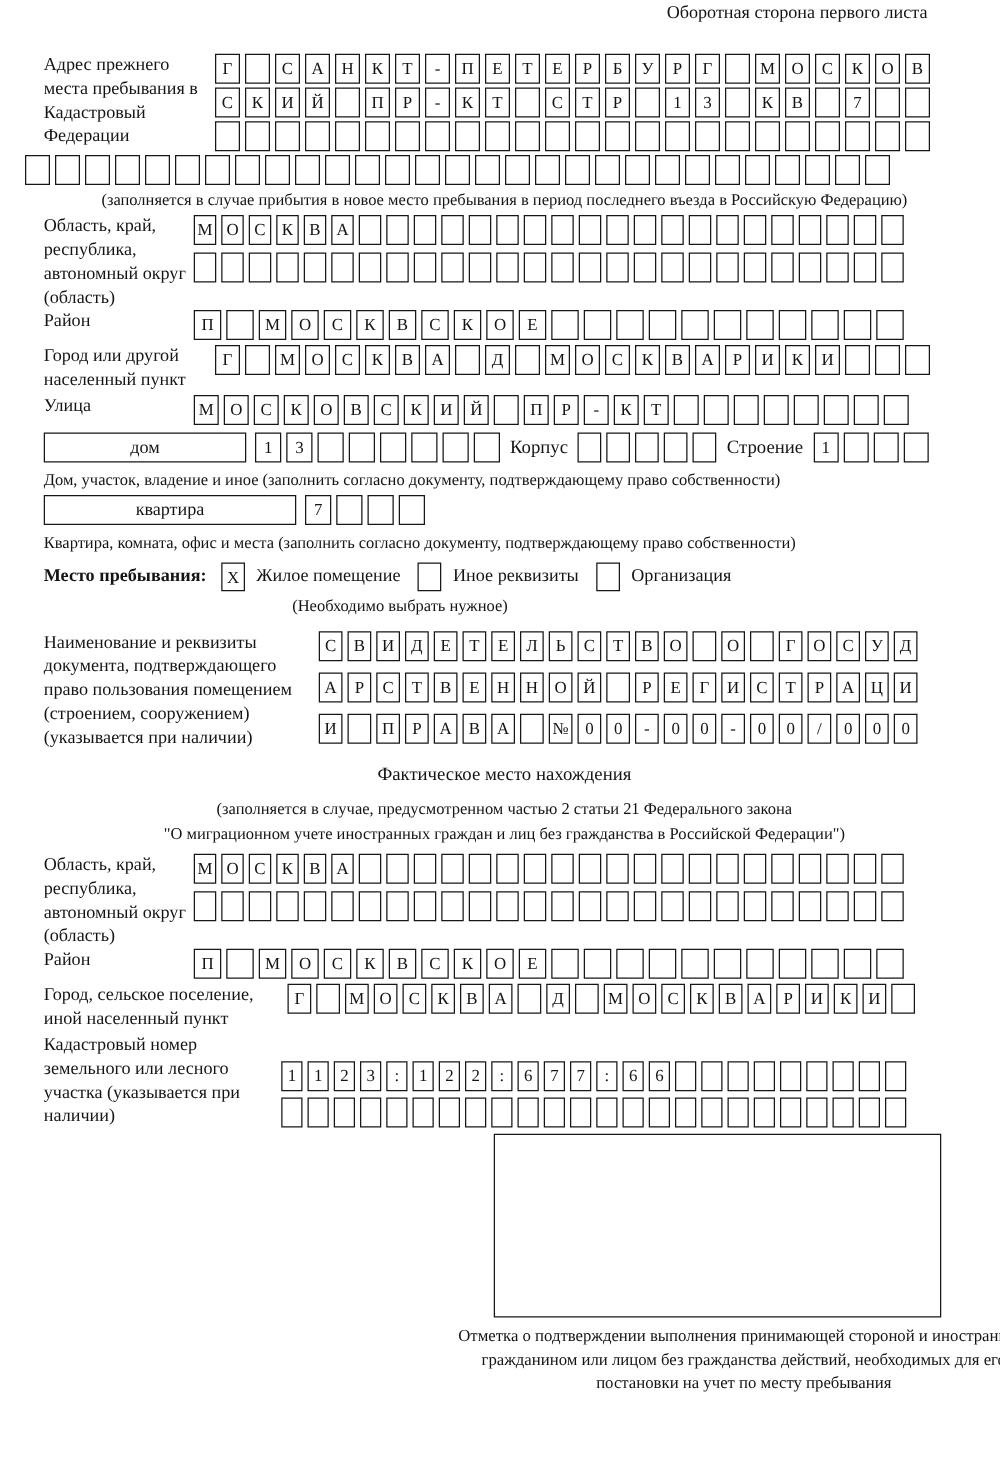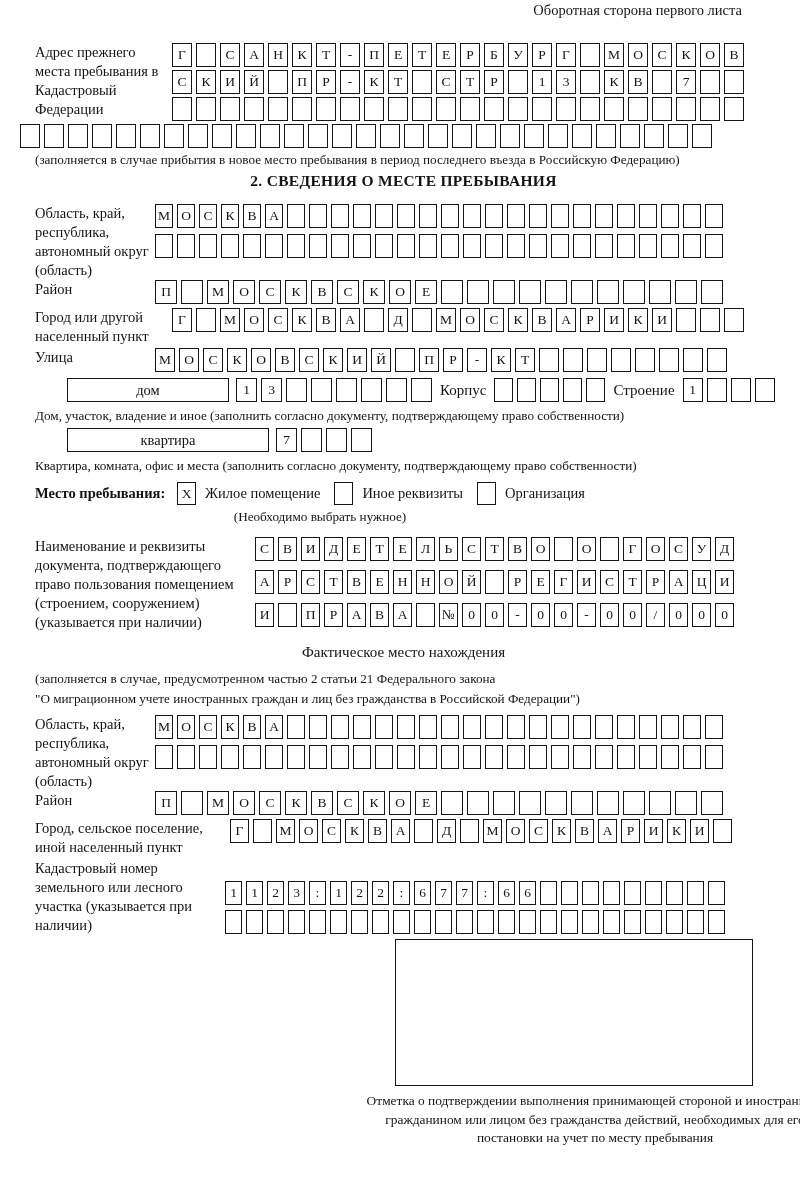--- a/index.html
+++ b/index.html
@@ -24,26 +24,26 @@
   .p24 .cell{width:17px;} .p22 .cell{width:15px;} .p26 .cell{width:19px;}
 
   .stack .cells{margin-bottom:6px;}
   .mb2{margin-bottom:2px;} .mb3{margin-bottom:3px;} .mb4{margin-bottom:4px;}
   .mb6{margin-bottom:6px;} .mb8{margin-bottom:8px;}
 
   .block1 .cells{margin-bottom:3px;}
   .overflow-row{margin-left:-15px;margin-bottom:3px;}
 
   .note{font-size:13.2px;line-height:17px;}
-  .note.center{}
+  .note.center{text-align:center;}
 
   .sec-title{text-align:center;font-weight:bold;font-size:15.5px;margin:2px 0 14px 0;letter-spacing:.3px;}
   .sub-title{text-align:center;font-weight:normal;font-size:15px;margin:0 0 9px 0;}
 
-  .house-row{display:flex;align-items:center;margin-bottom:5px;margin-left:32px;}
+  .house-row{display:flex;align-items:center;margin-bottom:5px;}
   .label-box{
     border:1.5px solid #161616;height:22px;display:flex;align-items:center;justify-content:center;
     font-size:14.5px;flex-shrink:0;background:#fff;
   }
   .dom-box{width:160px;margin-right:7px;}
   .kv-box{width:200px;margin-right:7px;}
   .inline-lbl{font-size:15px;margin:0 8px;white-space:nowrap;}
 
   .stay-row{display:flex;align-items:center;margin-bottom:4px;}
   .stay-lbl{font-size:14.5px;width:142px;flex-shrink:0;font-weight:bold;}
@@ -179,21 +179,20 @@
       <span class="cell"></span>
       <span class="cell"></span>
       <span class="cell"></span>
       <span class="cell"></span>
       <span class="cell"></span>
       <span class="cell"></span>
       <span class="cell"></span>
     </div>
   <div class="note center mb4">(заполняется в случае прибытия в новое место пребывания в период последнего въезда в Российскую Федерацию)</div>
 
-  <div class="sec-title">2. СВЕДЕНИЯ О МЕСТЕ ПРЕБЫВАНИЯ</div>
 
   <div class="frow stack">
     <div class="flabel w120">Область, край, республика, автономный округ (область)</div>
     <div>
       <div class="cells p23">
           <span class="cell">М</span>
           <span class="cell">О</span>
           <span class="cell">С</span>
           <span class="cell">К</span>
           <span class="cell">В</span>

